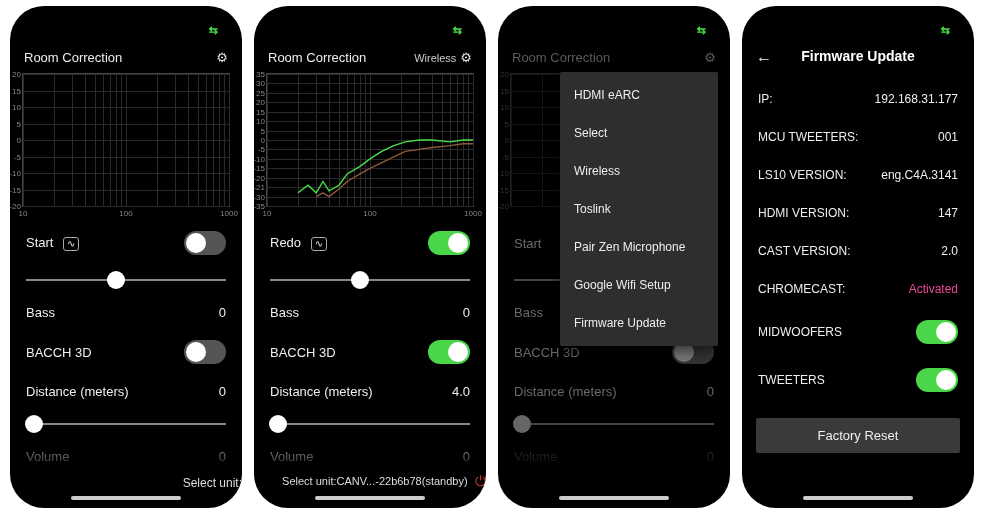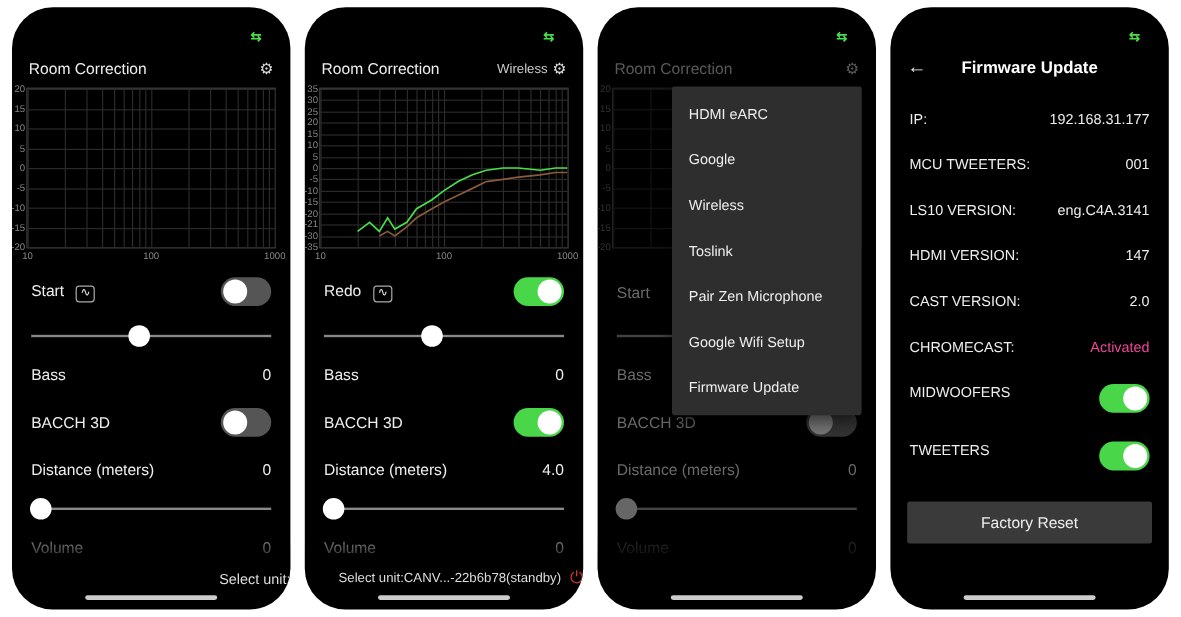--- a/index.html
+++ b/index.html
@@ -160,21 +160,21 @@
   .fw-header {
     display:flex; align-items:center; justify-content:center;
     position:relative;
     padding:10px 0 16px 0;
   }
   .fw-header .back {
     position:absolute; left:4px; top:10px; font-size:16px; color:#eee;
   }
   .fw-header .title { font-size:14px; font-weight:600; color:#fff;}
   .fw-row {
-    display:flex; justify-content:space-between; 
+    display:flex; justify-content:space-between; align-items:center;
     padding:12px 6px;
     font-size:12px;
     color:#eee;
   }
   .fw-row .val { color:#eee; }
   .fw-row .val.orange { color:#ec4899; }
   .factory-btn {
     margin:14px 4px 0 4px;
     background:#3a3a3a;
     text-align:center;
@@ -480,21 +480,21 @@
     <span>Volume</span>
     <span>0</span>
   </div>
   <div class="fade-bottom"></div>
   <div class="bottom">
     <div class="home-indicator"></div>
   </div>
 
   <div class="dropdown" id="menu3">
       <div class="item">HDMI eARC</div>
-      <div class="item">Google</div>
+      <div class="item">Select</div>
       <div class="item">Wireless</div>
       <div class="item">Toslink</div>
       <div class="item">Pair Zen Microphone</div>
       <div class="item">Google Wifi Setup</div>
       <div class="item">Firmware Update</div>
     </div>
 </div>
 
 <div class="phone">
   <div class="statusbar">

